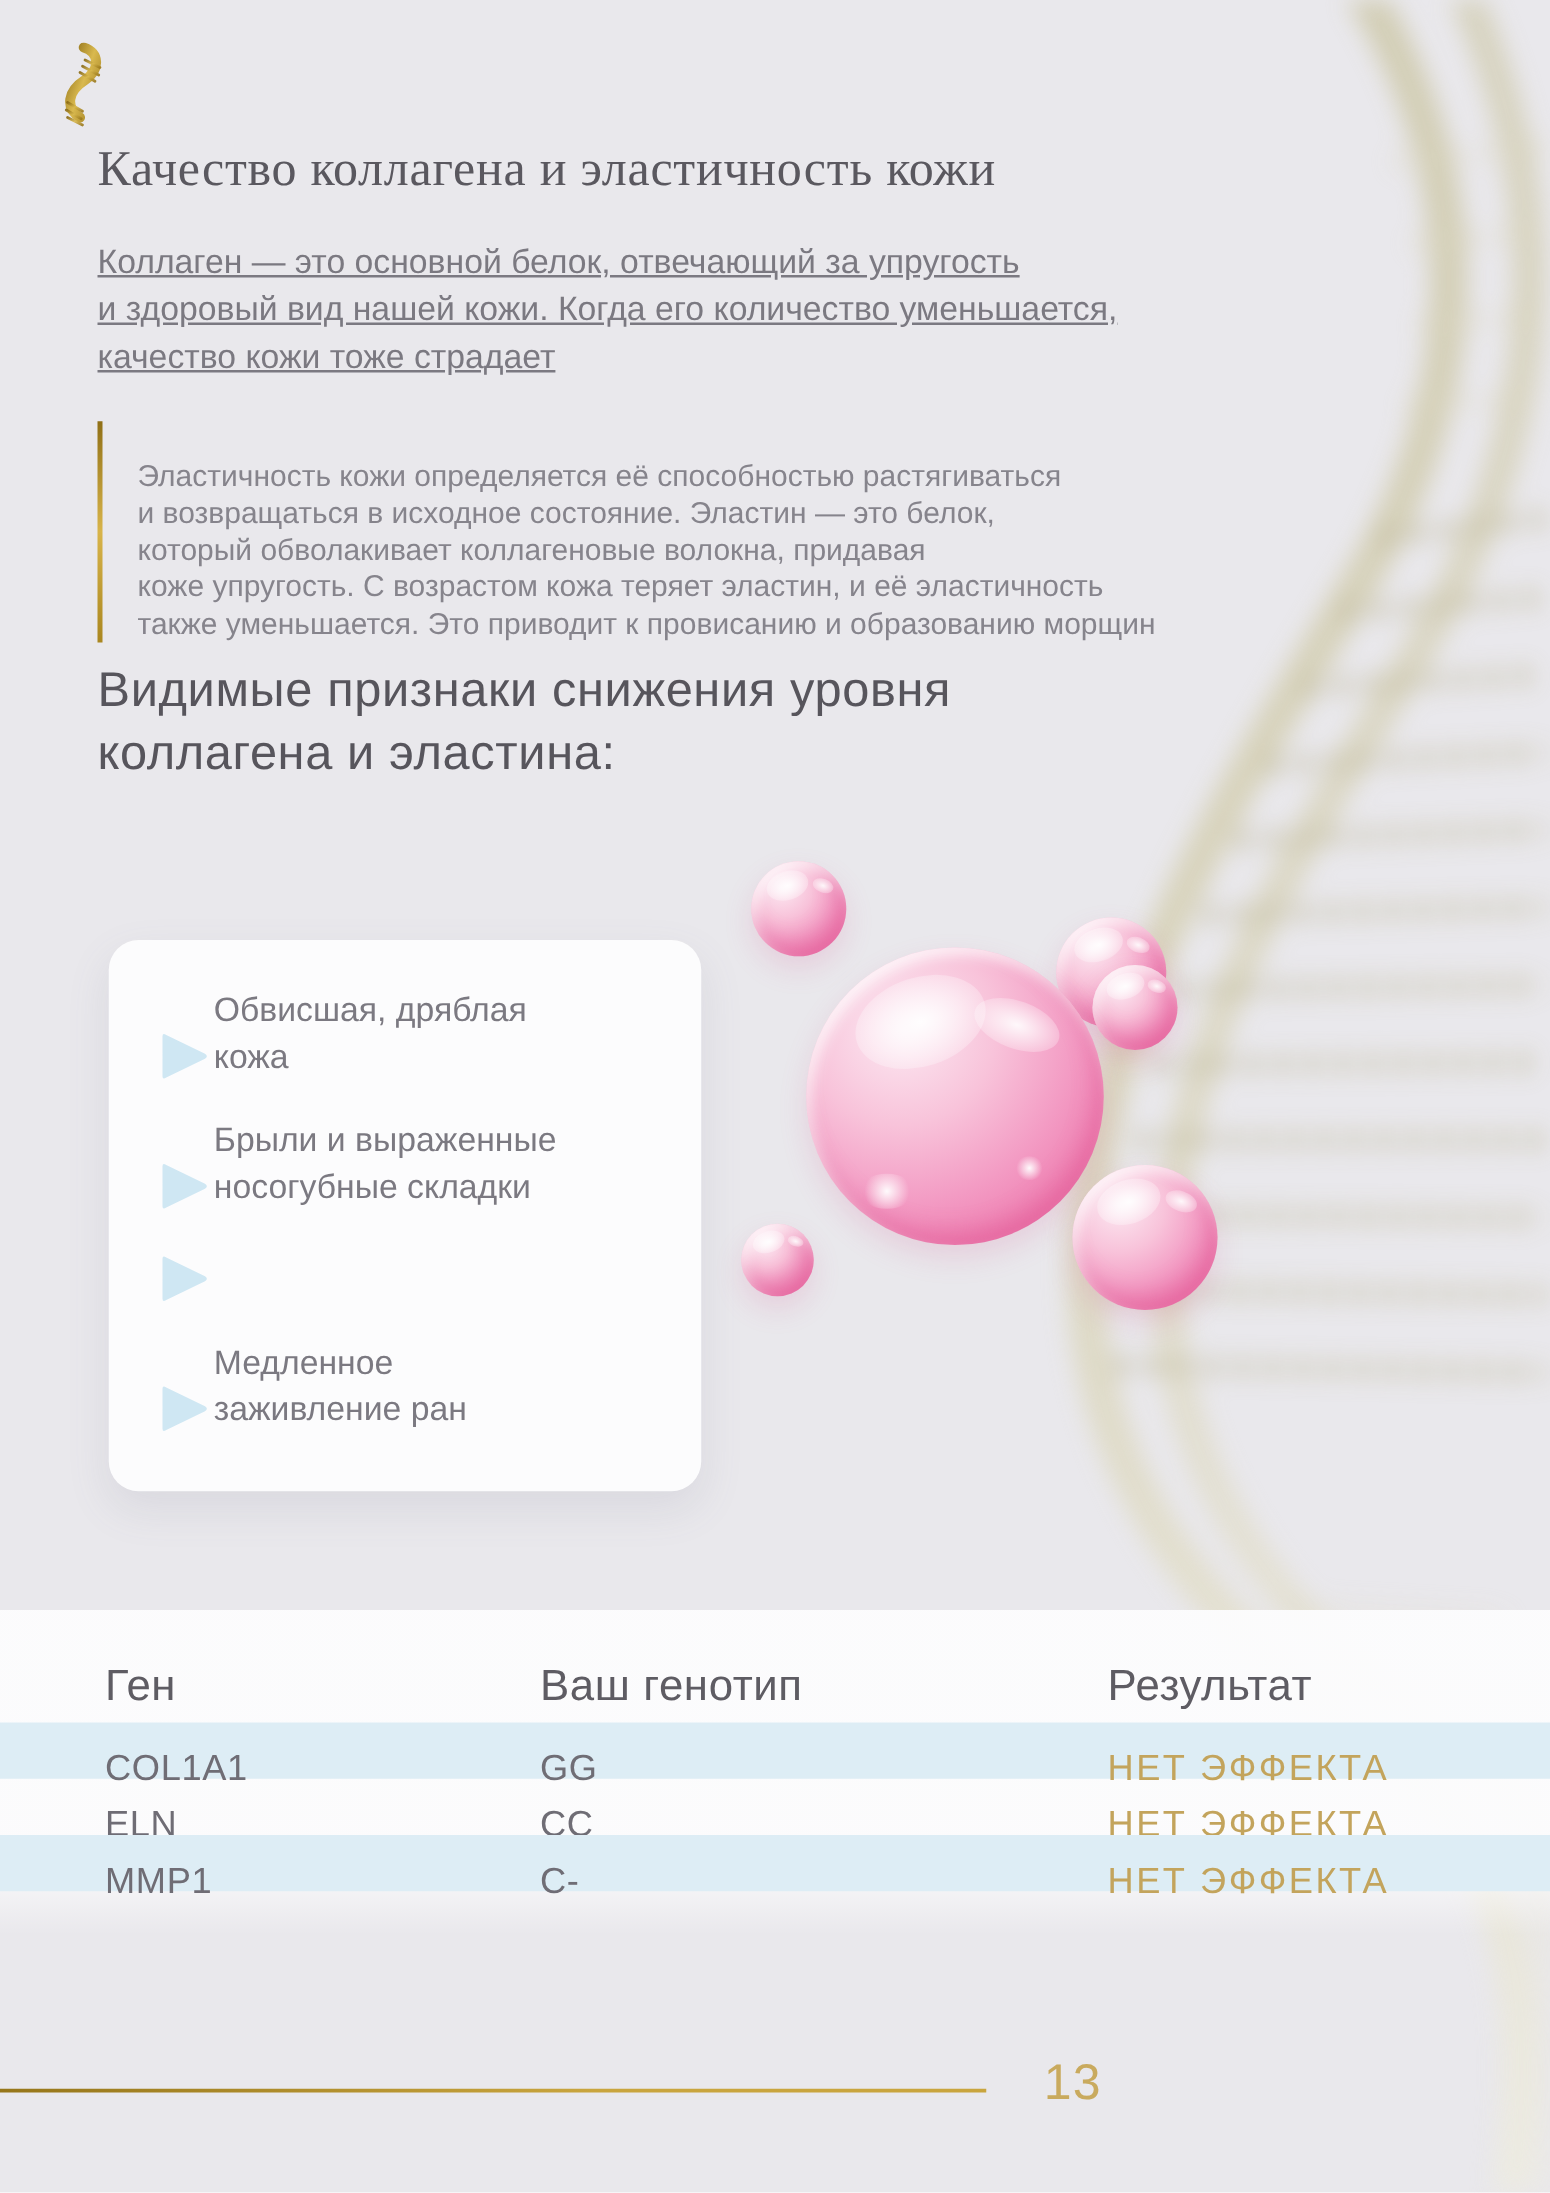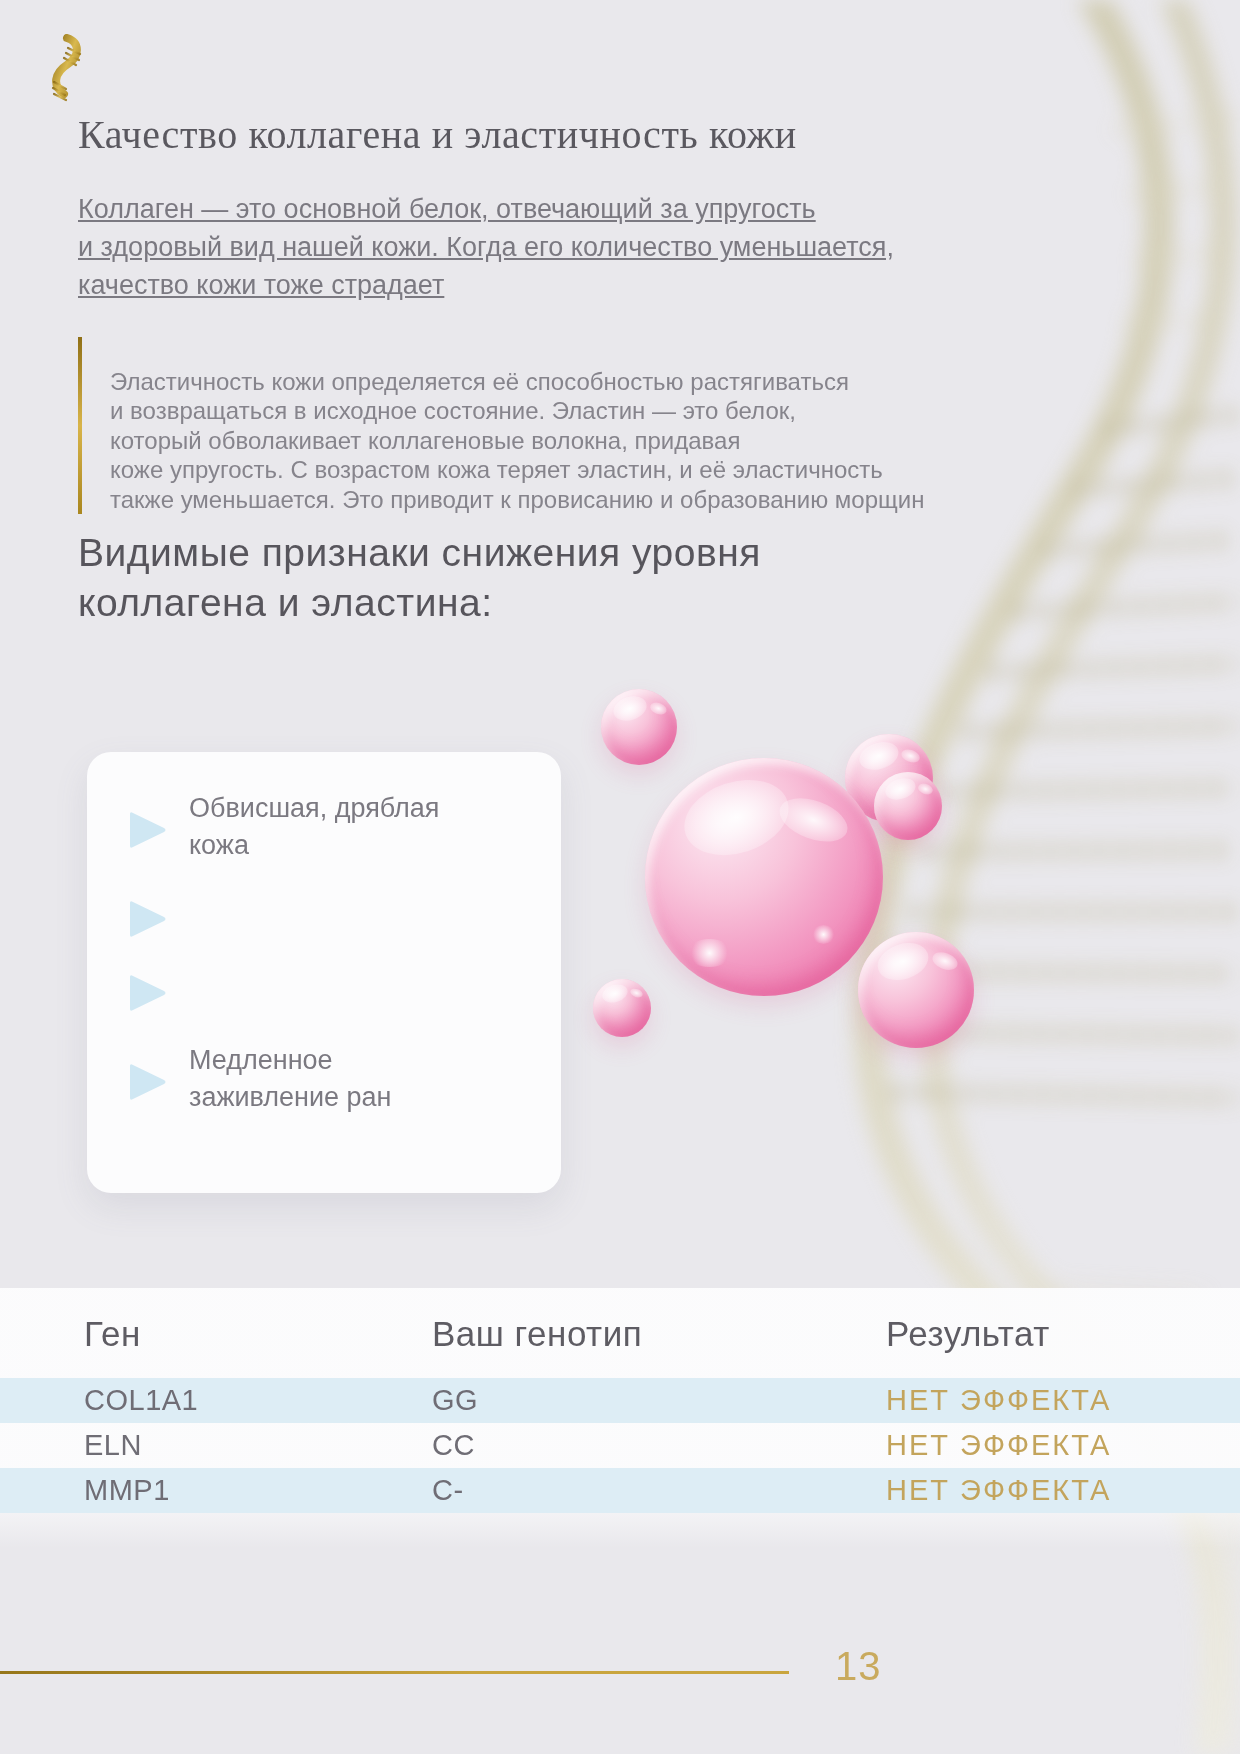--- a/index.html
+++ b/index.html
@@ -42,21 +42,21 @@
   }
 
   
   .card {
     position:absolute; left:87px; top:752px; width:474px; height:441px;
     background:#fcfcfd; border-radius:24px;
     box-shadow:0 14px 34px rgba(110,110,135,0.12);
     padding:38px 30px 0 40px;
     display:flex; flex-direction:column; gap:30px;
   }
-  .sign-item { display:flex; align-items:center; gap:22px; }
+  .sign-item { display:flex; align-items:flex-end; gap:4px; }
   .sign-bullet { flex:0 0 auto; margin-top:6px; }
   .sign-text {
     font-size:27px; line-height:37px; color:#7b7981; white-space:pre-line;
   }
 
   
   .bubble {
     position:absolute; border-radius:50%;
     background:
       radial-gradient(circle at 32% 28%, #fce9f2 0%, #f8c3da 32%, #f39cc4 58%, #ee79ae 82%, #e868a2 100%);
@@ -87,21 +87,21 @@
   .table-band {
     position:absolute; left:0; top:1288px; width:1240px; height:260px;
     background:linear-gradient(180deg, rgba(252,252,253,0.97) 0%, rgba(252,252,253,0.96) 76%, rgba(252,252,253,0) 100%);
   }
   .t-row { position:absolute; left:0; width:1240px; height:45px; line-height:45px; }
   .t-header { top:1308px; height:52px; line-height:52px; }
   .t-header .cell { font-size:35px; color:#5e5c63; letter-spacing:0.5px; }
   .row-1 { top:1378px; background:#ddedf5;text-align:right; }
   .row-2 { top:1423px; background:transparent; }
   .row-3 { top:1468px; background:#ddedf5; }
-  .cell { position:absolute; top:0; font-size:29px; color:#6f6d75; letter-spacing:0.5px; }
+  .cell { position:absolute; top:15px; font-size:29px; color:#6f6d75; letter-spacing:0.5px; }
   .cell-gene     { left:84px; }
   .cell-genotype { left:432px; }
   .cell-result   { left:886px; color:#c3a45c; letter-spacing:2px; }
 
   
   .footer-line {
     position:absolute; left:0; top:1671px; width:789px; height:3px;
     background:linear-gradient(90deg,#96761a 0%, #c9a53e 60%, #c9a53e 100%);
   }
   .page-number {
@@ -190,20 +190,22 @@
       <svg class="sign-bullet" width="40" height="38" viewBox="0 0 40 38">
           <path d="M3,3 Q3,0 6,2 L37,17 Q40,19 37,21 L6,36 Q3,38 3,35 Z" fill="#cfe7f3"></path>
         </svg>
       <span class="sign-text">Обвисшая, дряблая
 кожа</span>
     </div>
     <div class="sign-item">
       <svg class="sign-bullet" width="40" height="38" viewBox="0 0 40 38">
           <path d="M3,3 Q3,0 6,2 L37,17 Q40,19 37,21 L6,36 Q3,38 3,35 Z" fill="#cfe7f3"></path>
         </svg>
+      <span class="sign-text">Брыли и выраженные
+носогубные складки</span>
     </div>
     <div class="sign-item">
       <svg class="sign-bullet" width="40" height="38" viewBox="0 0 40 38">
           <path d="M3,3 Q3,0 6,2 L37,17 Q40,19 37,21 L6,36 Q3,38 3,35 Z" fill="#cfe7f3"></path>
         </svg>
     </div>
     <div class="sign-item">
       <svg class="sign-bullet" width="40" height="38" viewBox="0 0 40 38">
           <path d="M3,3 Q3,0 6,2 L37,17 Q40,19 37,21 L6,36 Q3,38 3,35 Z" fill="#cfe7f3"></path>
         </svg>

